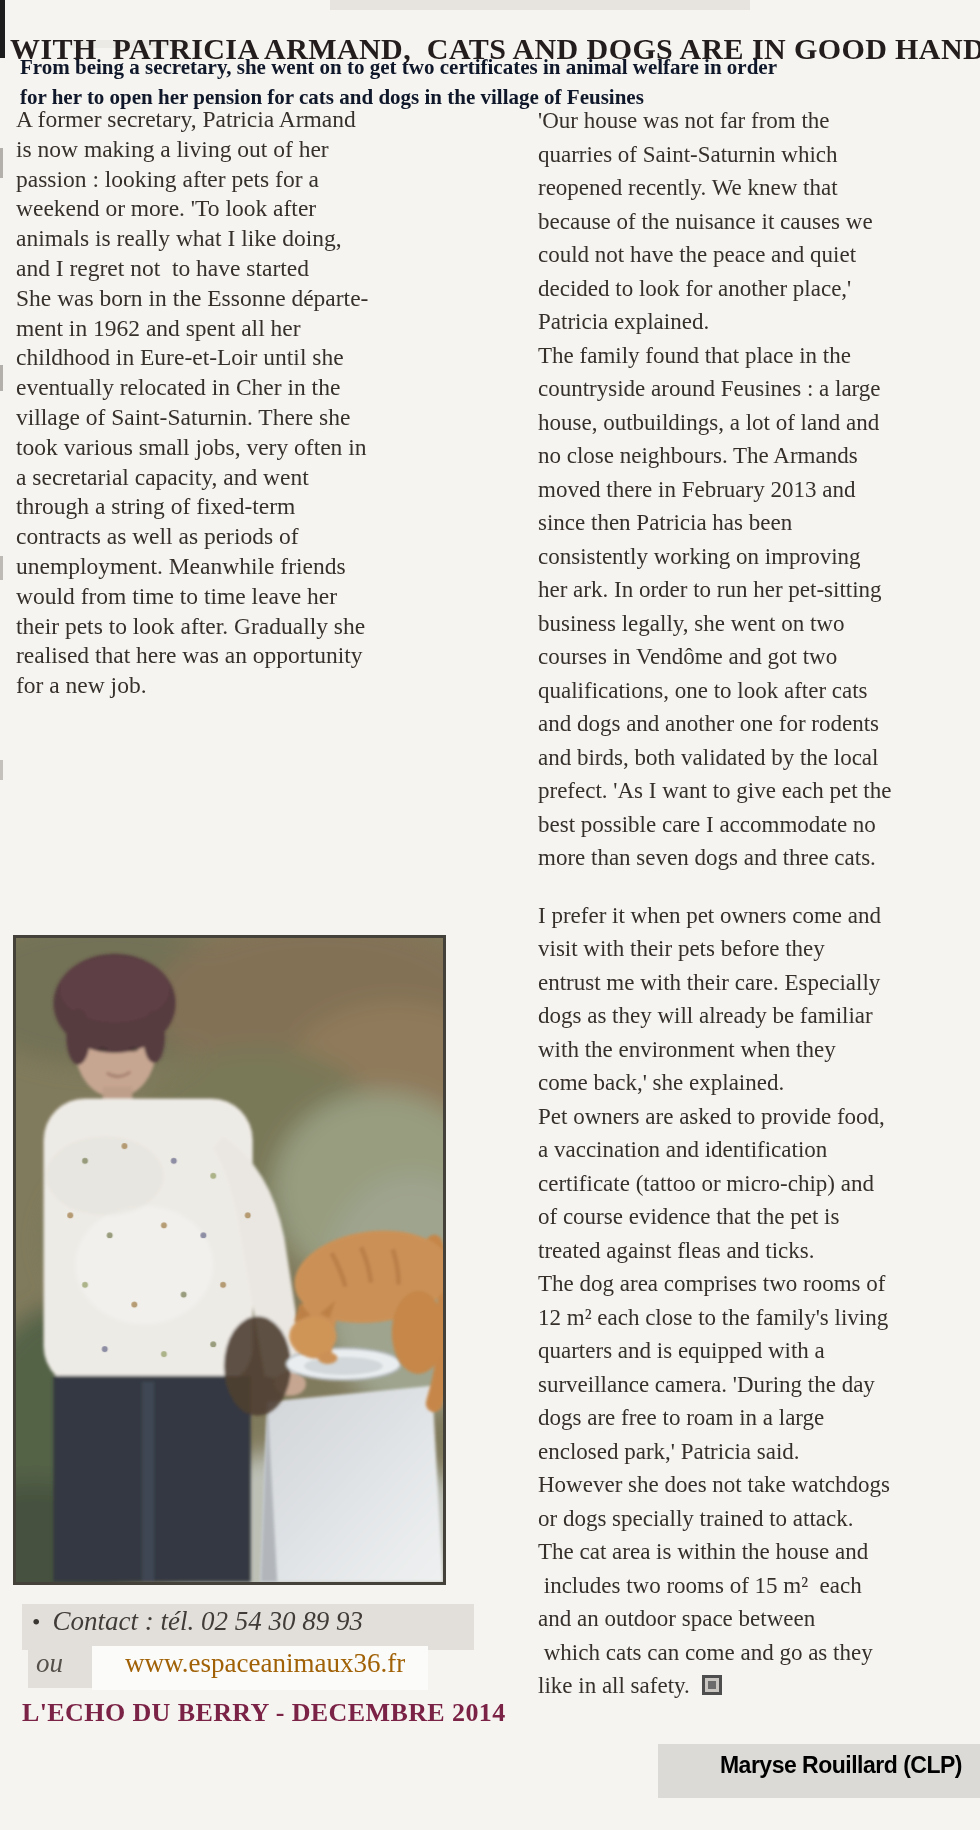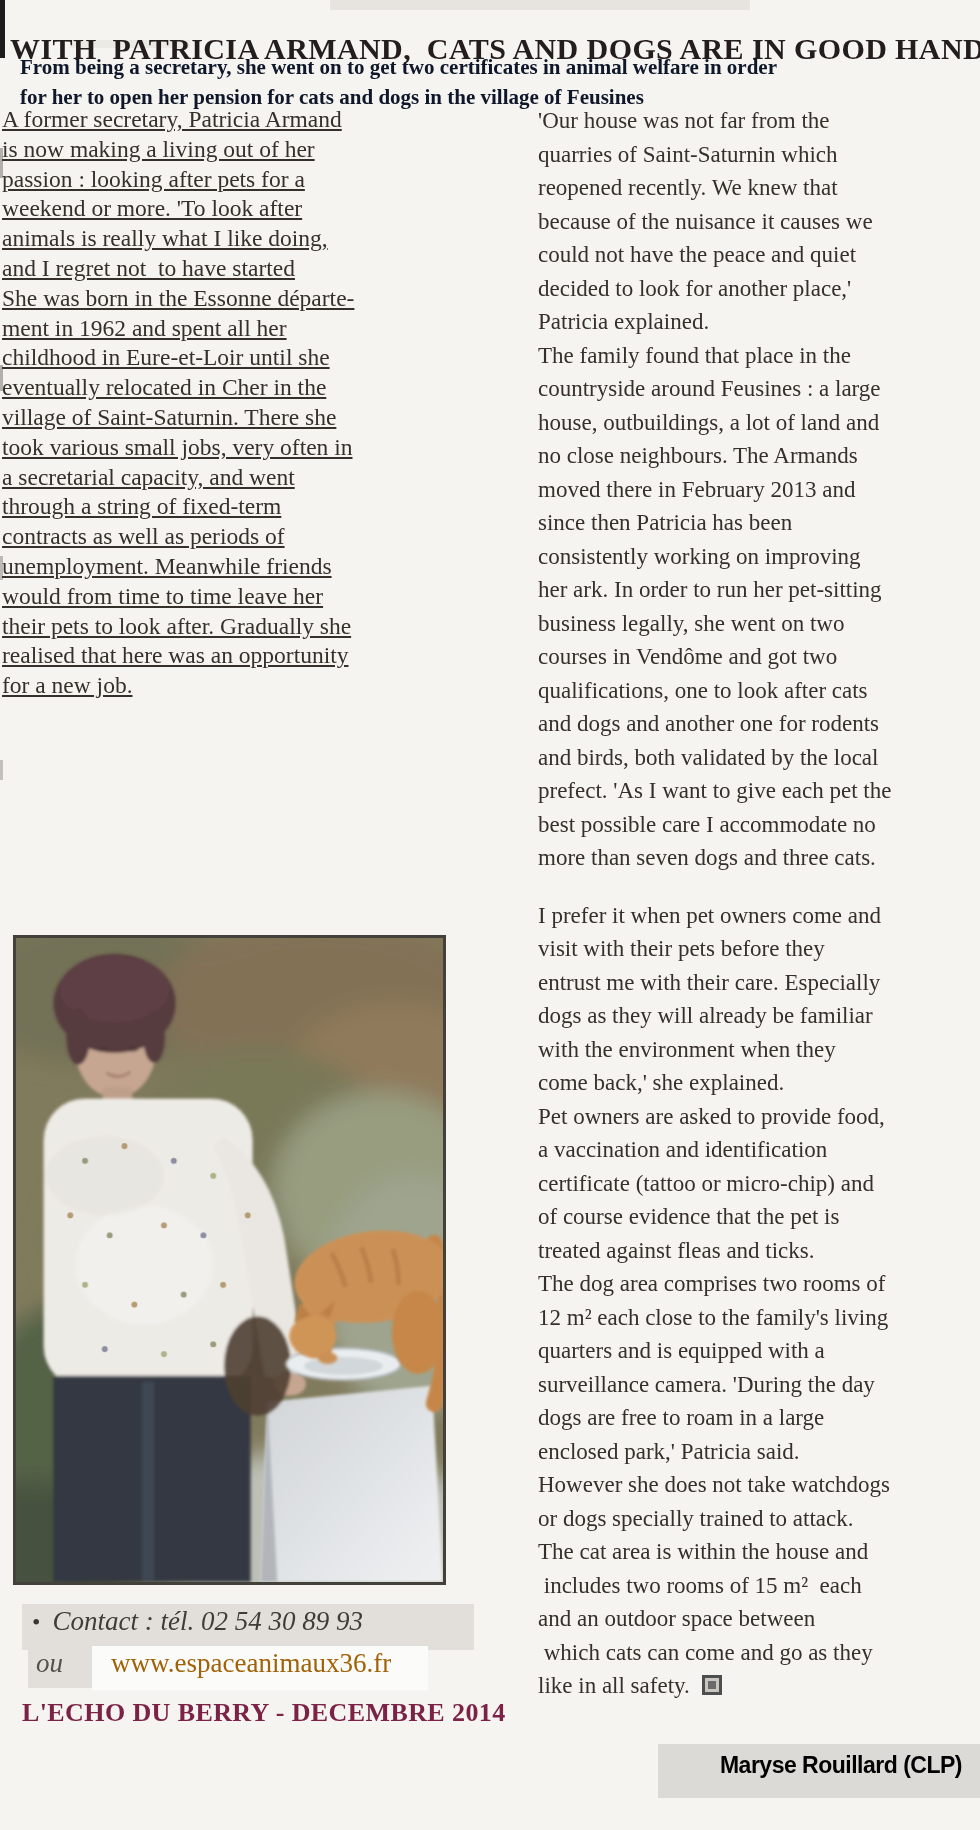--- a/index.html
+++ b/index.html
@@ -17,42 +17,42 @@
   .sm1{left:330px;top:0;width:420px;height:10px;}
   .sm2{left:70px;top:40px;width:120px;height:8px;background:#eceae5;}
 
   .headline{position:absolute;top:12px;left:10px;right:6px;text-align:center;
             font-size:30px;font-weight:700;letter-spacing:.4px;color:#241d1d;white-space:pre;}
   .subtitle{position:absolute;top:52px;left:20px;right:20px;
             font-weight:700;font-size:21px;line-height:30px;color:#0f172a;}
   .sub-line{white-space:pre;}
 
   .col{position:absolute;}
-  .col-left{left:2px;top:105px;width:456px;font-size:23.5px;line-height:29.8px;text-decoration:underline;}
+  .col-left{left:16px;top:105px;width:456px;font-size:23.5px;line-height:29.8px;}
   .col-right{left:490px;top:104px;width:482px;font-size:23px;line-height:33.5px;margin-left:48px;}
   .tline{white-space:pre;}
   .para2{margin-top:24px;}
   .final-line{white-space:pre;}
 
   .end-mark{display:inline-block;width:14px;height:14px;border:3px solid #4e4e4e;
             background:#c9c6c2;margin-left:12px;position:relative;top:2px;}
   .end-mark-inner{position:absolute;left:3px;top:3px;width:8px;height:8px;background:#6b6b6b;}
 
   .photo-frame{position:absolute;left:13px;top:935px;width:433px;height:650px;
                border:3px solid #44413a;box-sizing:border-box;background:#7b7455;}
   .photo-frame svg{display:block;width:100%;height:100%;}
 
   .contact-band{position:absolute;left:22px;top:1604px;width:452px;height:46px;background:#e2dfda;}
   .contact-band2{position:absolute;left:28px;top:1650px;width:64px;height:38px;background:#e2dfda;}
   .url-white{position:absolute;left:92px;top:1646px;width:336px;height:44px;background:#fbfbfa;}
   .contact-line1{position:absolute;left:32px;top:1606px;font-size:27px;font-style:italic;
                  color:#413c37;white-space:pre;}
   .contact-line1 .bullet{font-style:normal;font-size:24px;margin-right:12px;color:#3a3631;}
   .contact-line2{position:absolute;left:36px;top:1648px;font-size:27px;white-space:pre;}
-  .contact-line2 .ou{font-style:italic;color:#55504a;}
+  .contact-line2 .ou{font-style:italic;color:#55504a;margin-right:14px;}
   .contact-line2 .url{color:#a16207;margin-left:48px;}
 
   .publication{position:absolute;left:22px;top:1698px;font-size:26px;font-weight:700;
                color:#7b2346;letter-spacing:.4px;}
 
   .byline-band{position:absolute;left:658px;top:1744px;width:322px;height:54px;background:#dcdad6;}
   .byline{position:absolute;right:18px;top:1752px;font-family:"Liberation Sans",sans-serif;
           font-weight:700;font-size:23px;color:#000000;letter-spacing:-0.5px;}
 </style>
 </head>

